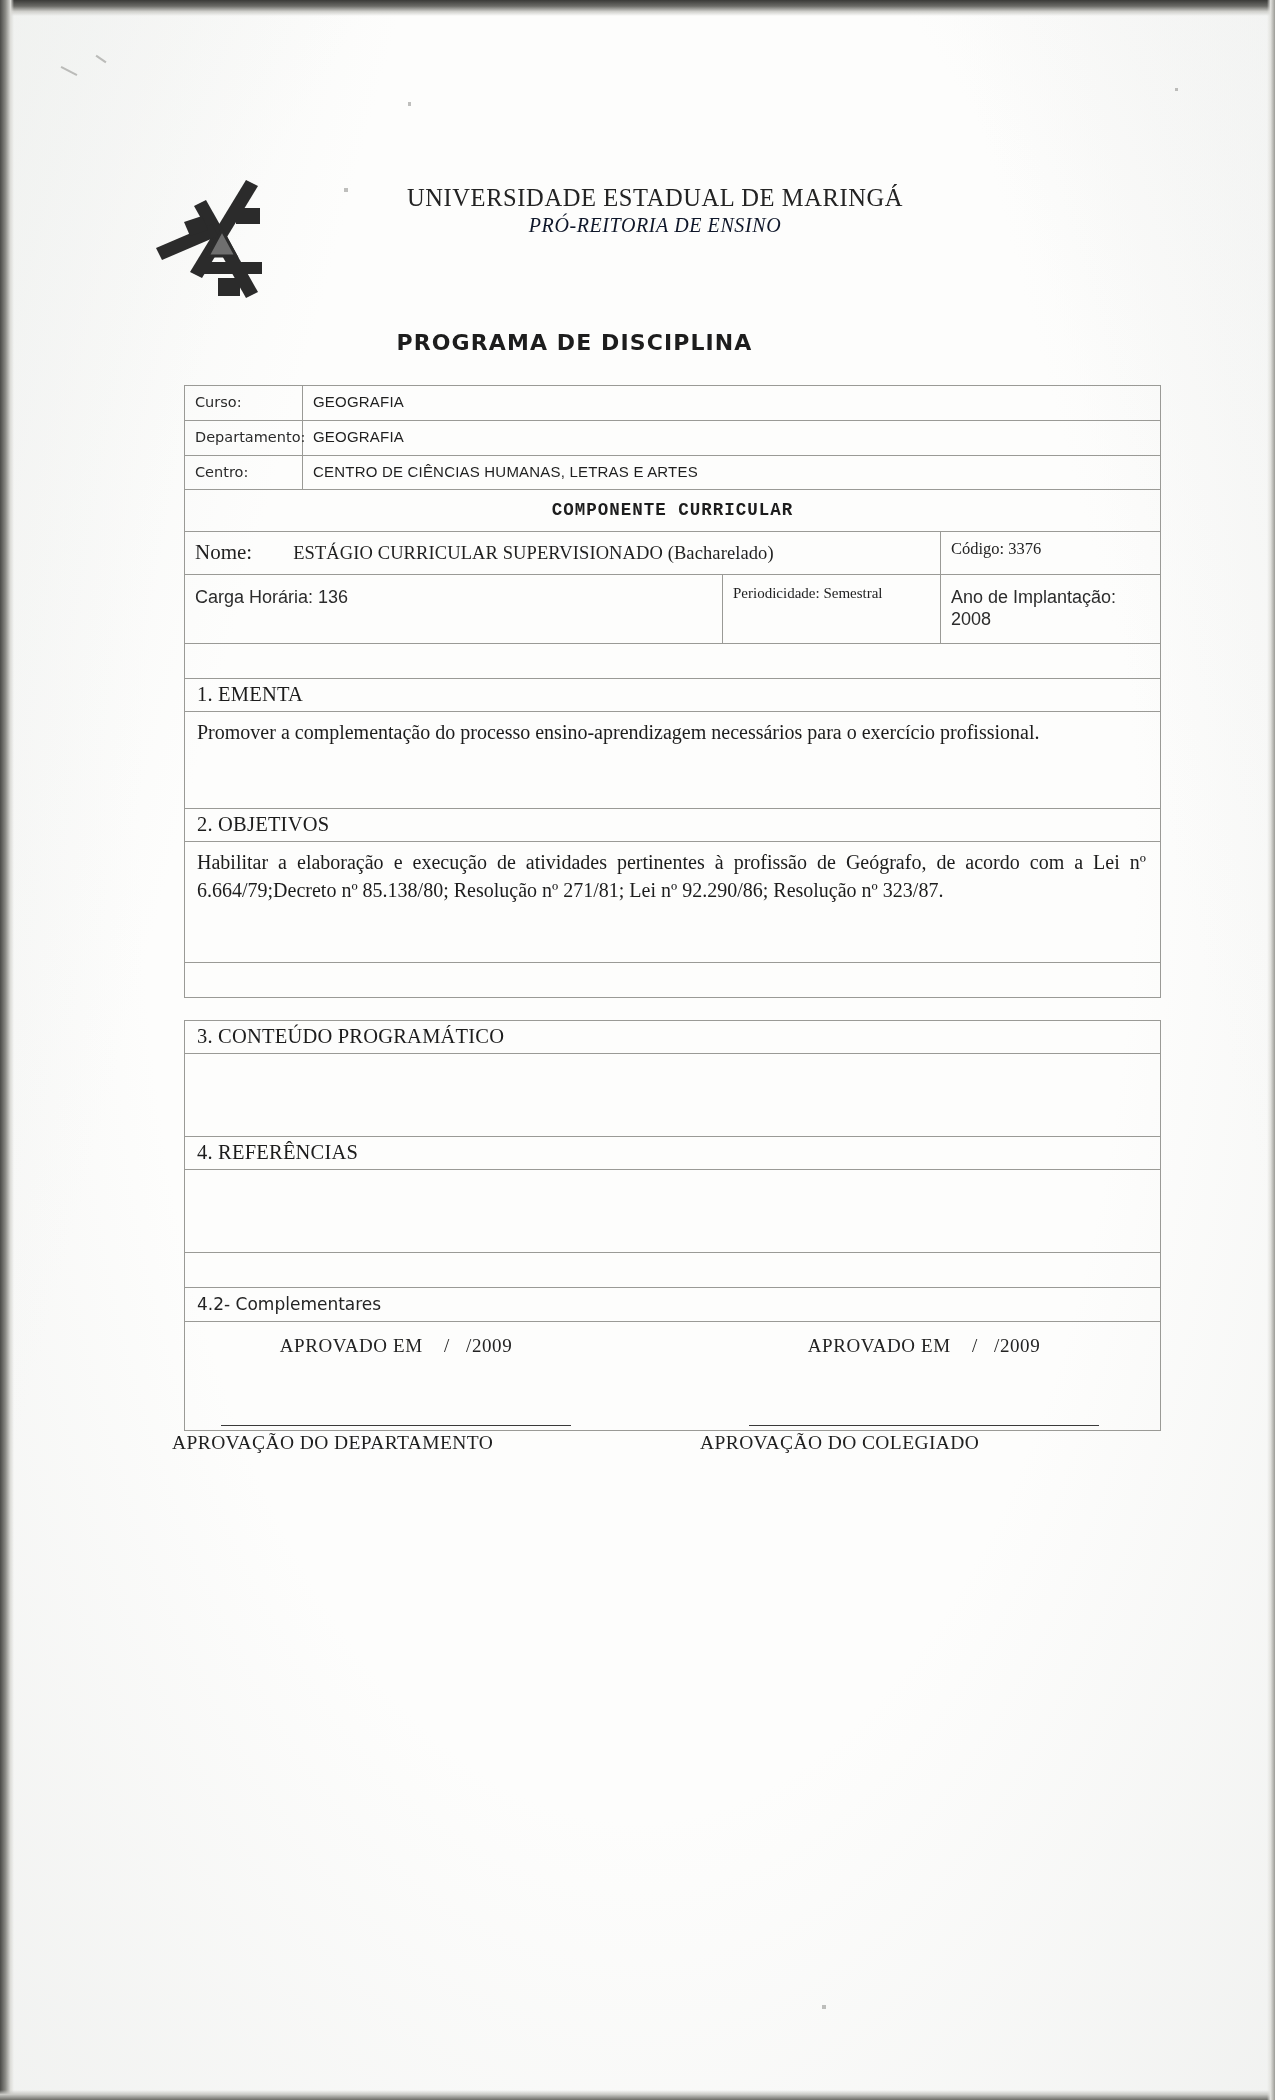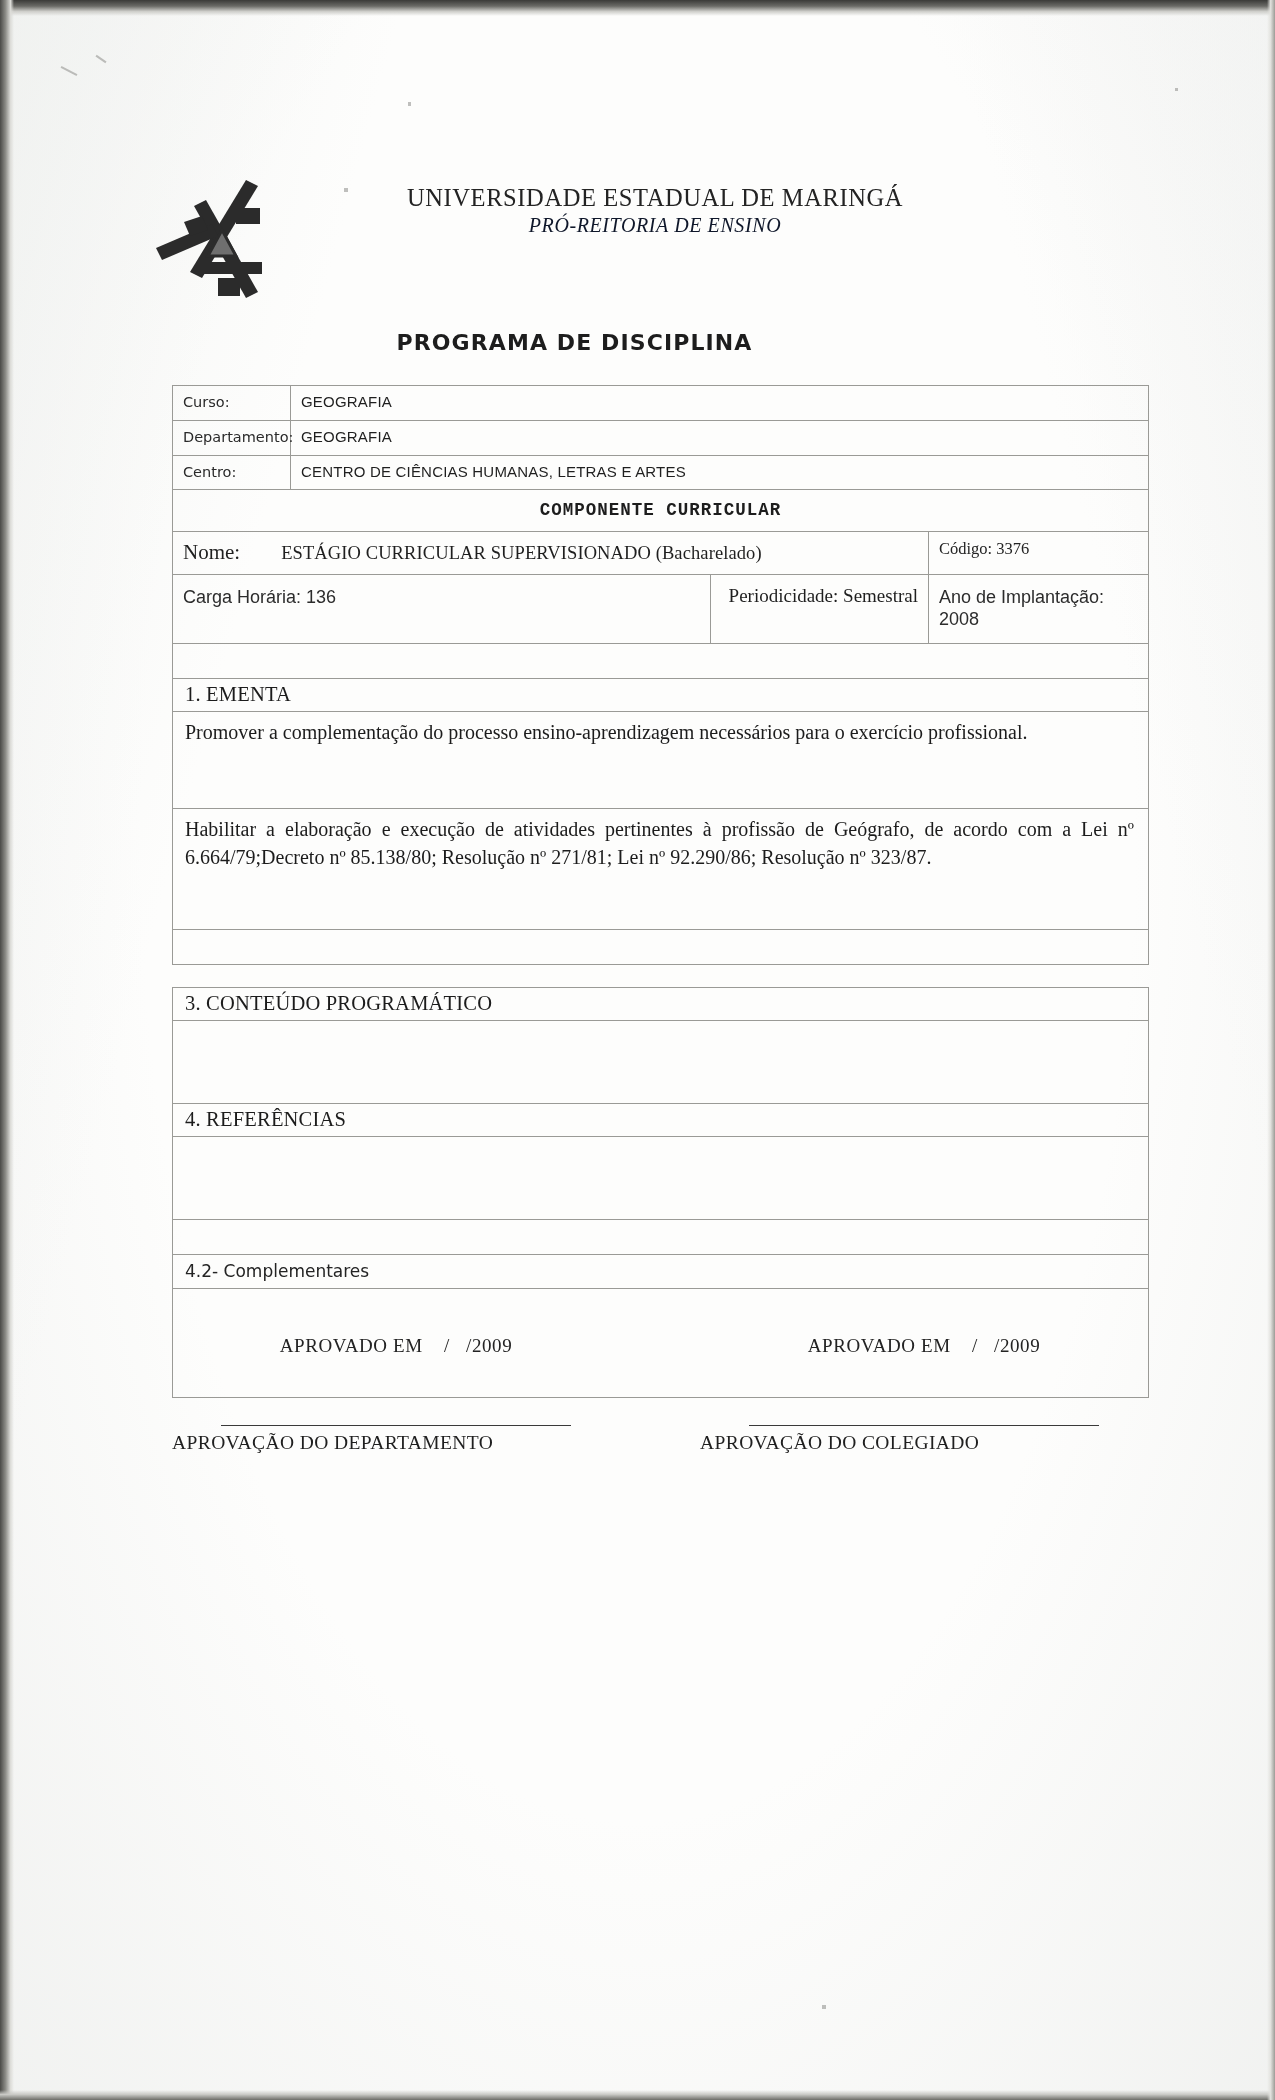--- a/index.html
+++ b/index.html
@@ -117,21 +117,21 @@
     font-family: "DejaVu Sans", sans-serif;
     font-weight: bold;
     font-size: 22px;
     letter-spacing: 1.1px;
     color: #1d1d1d;
   }
 
   
   table.form {
     position: absolute;
-    left: 172px;
+    left: 184px;
     top: 385px;
     width: 976px;
     border-collapse: collapse;
     table-layout: fixed;
   }
   table.form td {
     border: 1px solid #9a9a96;
     padding: 0;
     vertical-align: top;
     background: transparent;
@@ -146,23 +146,22 @@
     color: #2a2a2a;
   }
   .val-serif-lg {
     font-family: Liberation Sans, sans-serif;
     font-size: 15px;
     color: #1f1f1f;
     letter-spacing: 0.2px;
   }
   .val-serif-md {
     font-family: "Liberation Serif", serif;
-    font-size: 19px;
+    font-size: 15px;
     color: #1f1f1f;
-    text-align: right;
   }
   .val-serif-sm {
     font-family: "Liberation Serif", serif;
     font-size: 16.5px;
     color: #242424;
   }
   .lbl-sans-sm {
     font-family: Liberation Sans, sans-serif;
     font-size: 18px;
     color: #2c2c2c;
@@ -384,20 +383,25 @@
           <div class="sect-head">1. EMENTA</div>
         </td>
       </tr>
 
       <tr>
         <td colspan="4">
           <div class="sect-body" style="min-height:80px;">Promover a complementação do processo ensino-aprendizagem necessários para o exercício profissional.</div>
         </td>
       </tr>
 
+      <tr>
+        <td colspan="4">
+          <div class="sect-head">2. OBJETIVOS</div>
+        </td>
+      </tr>
 
       <tr>
         <td colspan="4">
           <div class="sect-body" style="min-height:104px;">Habilitar a elaboração e execução de atividades pertinentes à profissão de Geógrafo, de acordo com a Lei nº 6.664/79;Decreto nº 85.138/80; Resolução nº 271/81; Lei nº 92.290/86; Resolução nº 323/87.</div>
         </td>
       </tr>
 
       <tr>
         <td colspan="4">
           <div class="blank"></div>

